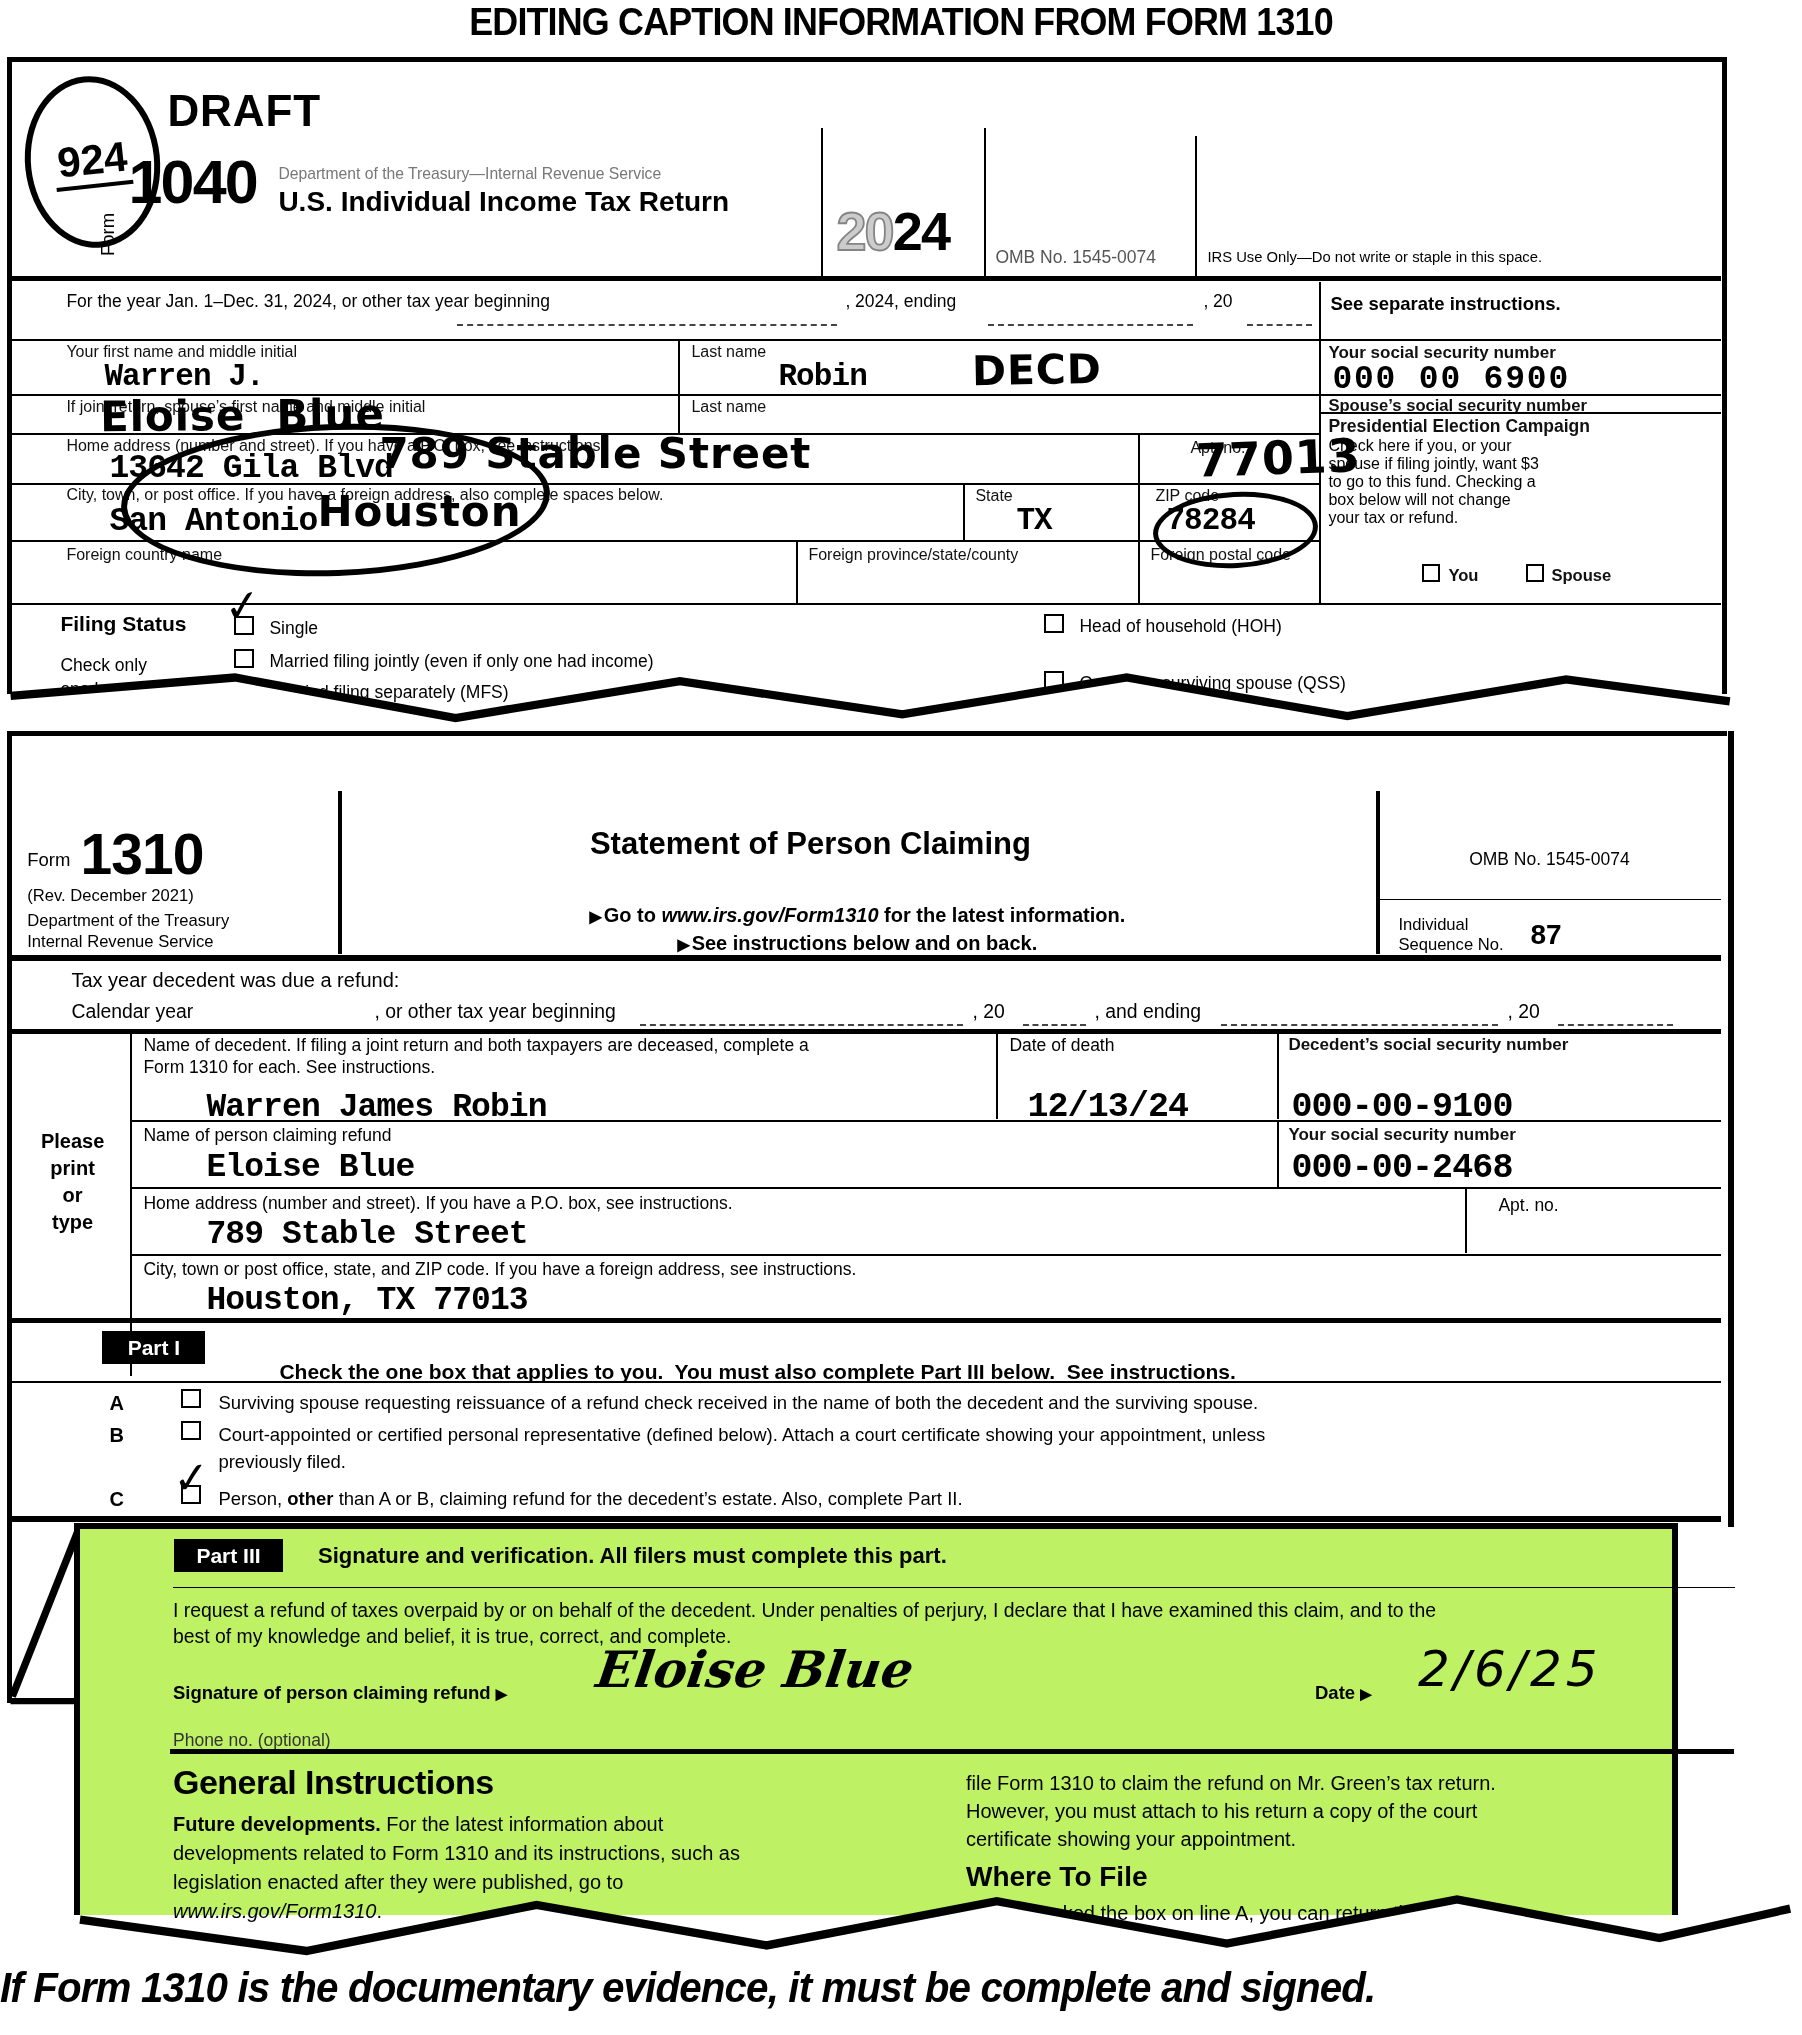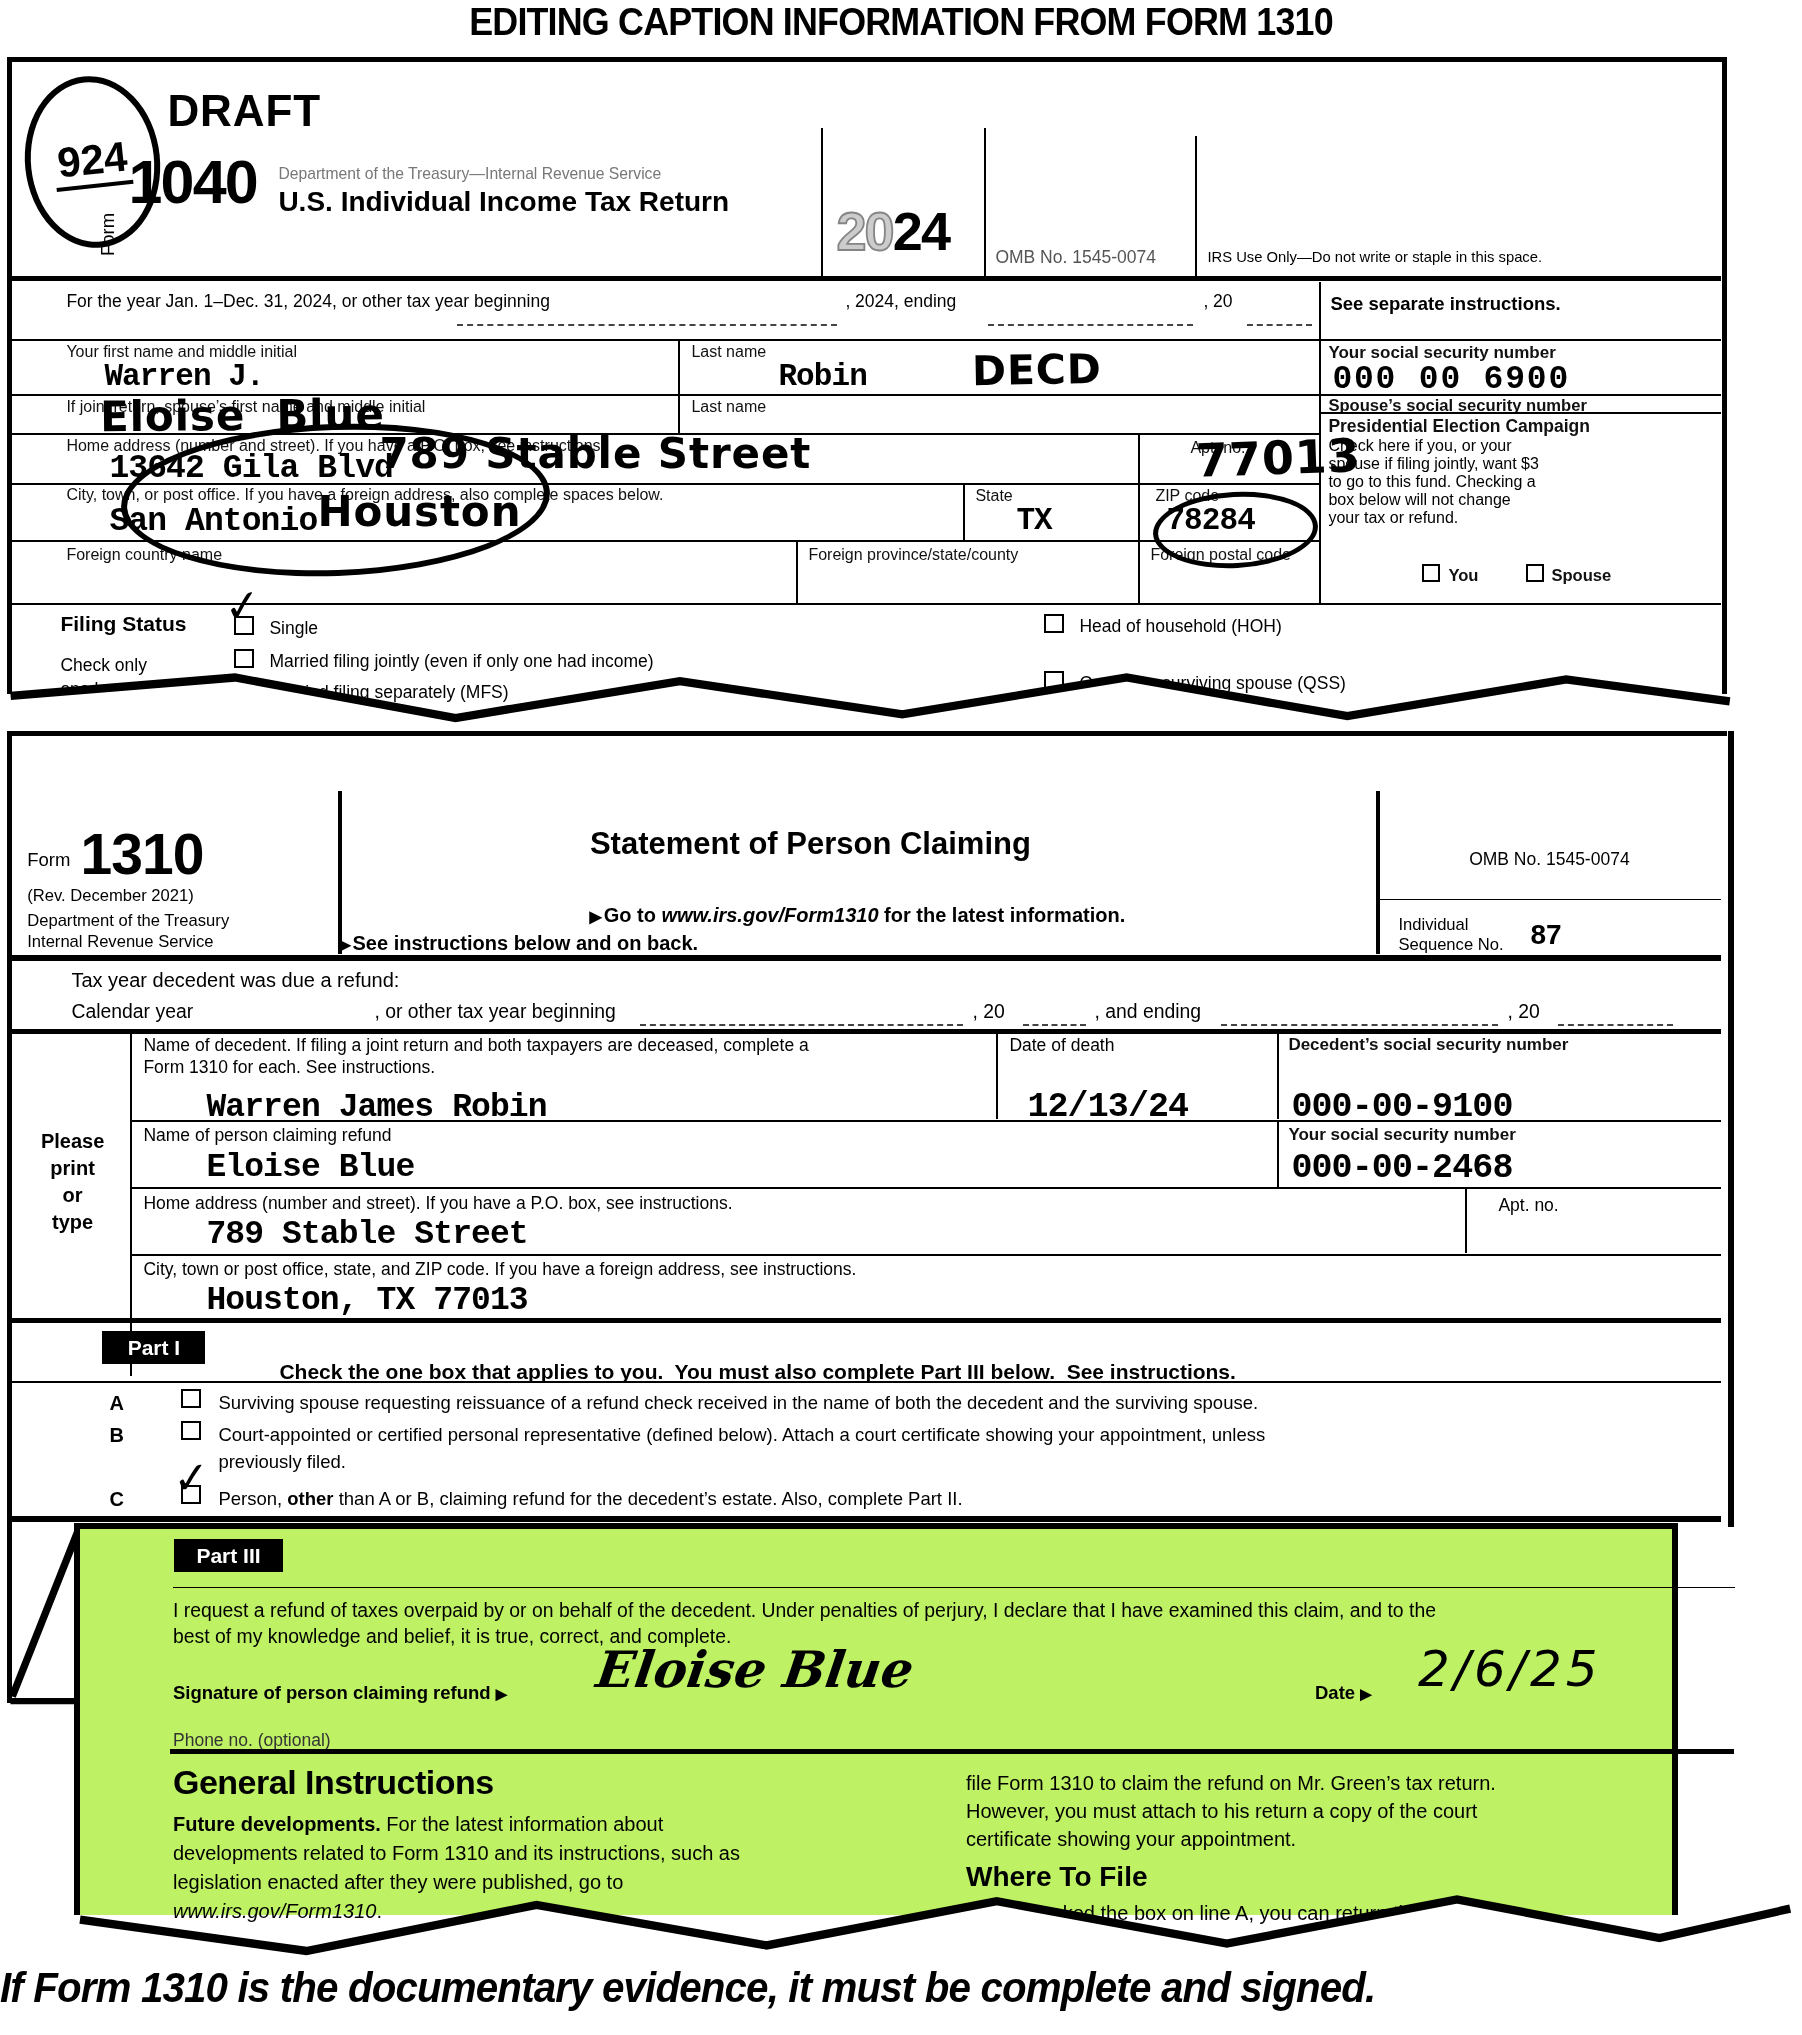--- a/index.html
+++ b/index.html
@@ -154,21 +154,21 @@
     <div class="abs" style="left:68px;top:85px;font-weight:800;font-size:57px;letter-spacing:-0.9px">1310</div>
     <div class="abs" style="left:14.8px;top:150px;font-size:16.6px">(Rev. December 2021)</div>
     <div class="abs" style="left:14.8px;top:175px;font-size:16.6px">Department of the Treasury</div>
     <div class="abs" style="left:14.8px;top:196px;font-size:16.6px">Internal Revenue Service</div>
     <div class="abs vl" style="left:326px;top:55px;height:163px;width:3.7px"></div>
 
     <div class="abs" style="left:326px;top:90px;width:944px;text-align:center;font-weight:700;font-size:31px">Statement of Person Claiming</div>
     <div class="abs" style="left:326px;top:168px;width:1038px;text-align:center;font-weight:700;font-size:20px">
       <span class="arr">▶</span><span>Go to </span><span style="font-style:italic">www.irs.gov/Form1310</span><span> for the latest information.</span>
     </div>
-    <div class="abs" style="left:326px;top:196px;width:1038px;font-weight:700;font-size:20px">
+    <div class="abs" style="left:326px;top:196px;width:1038px;text-align:center;font-weight:700;font-size:20px">
       <span class="arr">▶</span><span>See instructions below and on back.</span>
     </div>
     <div class="abs vl" style="left:1364px;top:55px;height:163px;width:3.7px"></div>
     <div class="abs" style="left:1364px;top:113px;width:346px;text-align:center;font-size:17.5px">OMB No. 1545-0074</div>
     <div class="abs hl" style="left:1364px;top:163px;width:345px;height:1.4px"></div>
     <div class="abs" style="left:1386px;top:179px;font-size:16.6px">Individual</div>
     <div class="abs" style="left:1386px;top:199px;font-size:16.6px">Sequence No.</div>
     <div class="abs" style="left:1518px;top:183px;font-weight:700;font-size:28px">87</div>
     <div class="abs hlt" style="left:0;top:219px;width:1709px;height:5.5px"></div>
 
@@ -247,20 +247,21 @@
   <div class="abs" style="left:1728px;top:731px;width:5.5px;height:796px;background:#000"></div>
 
   <svg class="abs" style="left:0;top:1514px;z-index:3" width="185" height="212" viewBox="0 0 200 230">
     <line x1="86" y1="14" x2="13" y2="198" stroke="#000" stroke-width="8"></line>
     <line x1="11" y1="203" x2="84" y2="203" stroke="#000" stroke-width="7"></line>
   </svg>
 
   <div class="abs" style="left:74px;top:1523px;width:1604px;height:392px;border:6.5px solid #000;border-bottom:none;box-sizing:border-box;background:#bef264;z-index:4">
 
     <div class="abs tag" style="left:94px;top:10px;width:109px;height:33px;font-size:21px;line-height:33px">Part III</div>
+    <div class="abs" style="left:238px;top:14px;font-weight:700;font-size:22px">Signature and verification. All filers must complete this part.</div>
     <div class="abs hl" style="left:93px;top:58px;width:1562px;height:1.4px"></div>
 
     <div class="abs" style="left:93px;top:70px;font-size:19.4px">I request a refund of taxes overpaid by or on behalf of the decedent. Under penalties of perjury, I declare that I have examined this claim, and to the</div>
     <div class="abs" style="left:93px;top:96px;font-size:19.4px">best of my knowledge and belief, it is true, correct, and complete.</div>
 
     <div class="abs" style="left:93px;top:153px;font-weight:700;font-size:18.5px">
       <span>Signature of person claiming refund</span> <span class="arr">▶</span>
     </div>
     <div class="abs script" style="left:517px;top:111px;font-size:50px">Eloise Blue</div>
     <div class="abs" style="left:1235px;top:153px;font-weight:700;font-size:18.5px">

